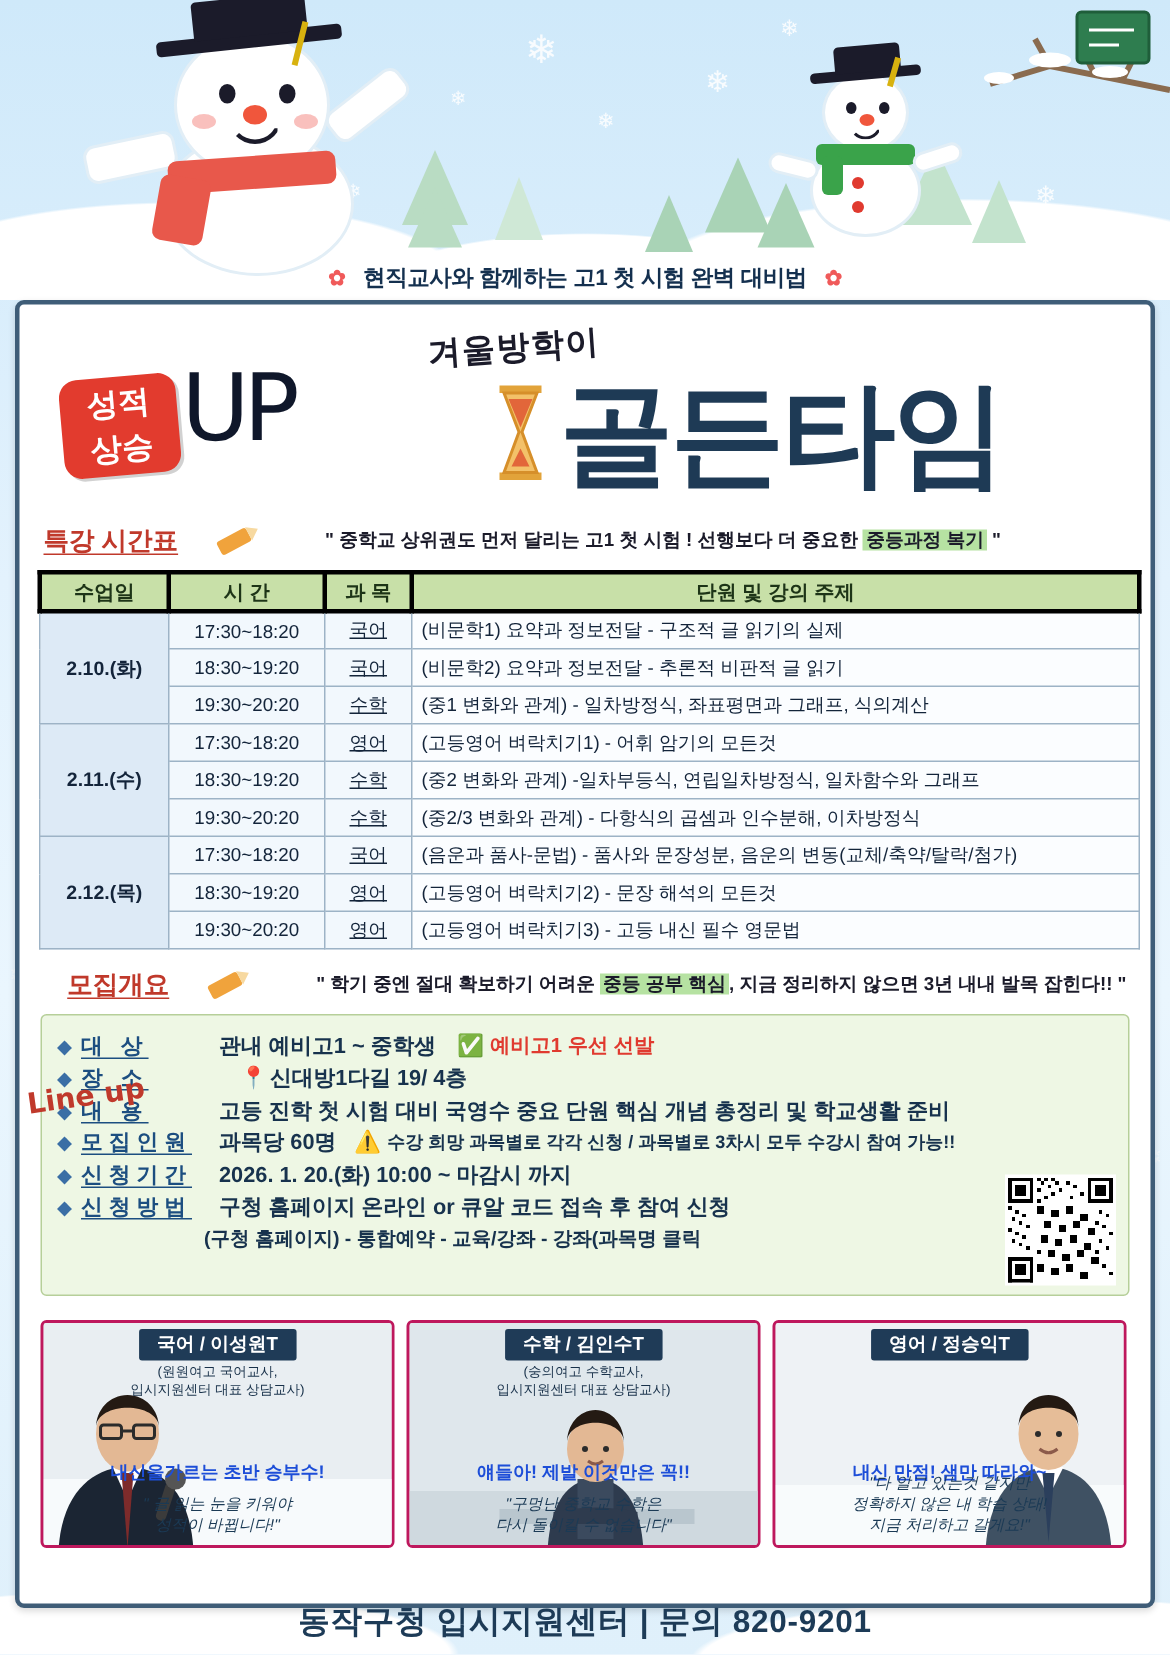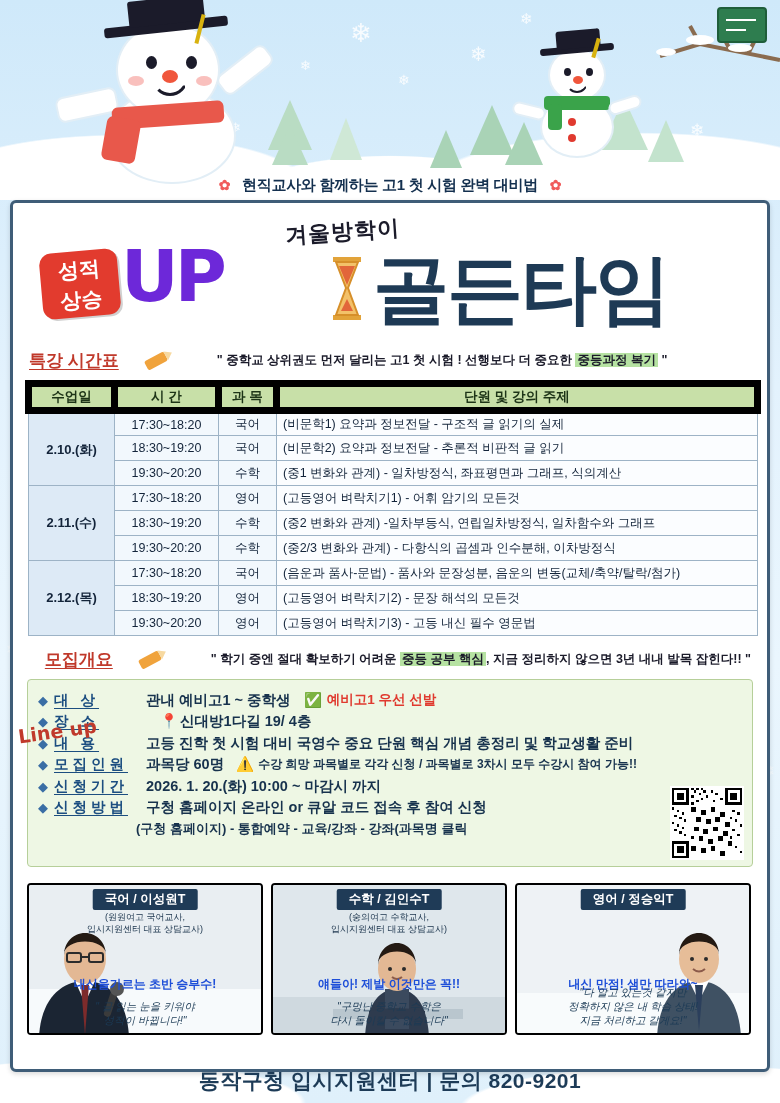--- a/index.html
+++ b/index.html
@@ -72,22 +72,22 @@
     transform:rotate(-4deg); letter-spacing:1px;
   }
   .badge-red {
     position:absolute; left:28px; top:48px; width:78px; height:66px;
     background:#e23b2e; border-radius:12px; color:#fff; font-weight:bold;
     font-size:21px; line-height:30px; text-align:center; padding-top:4px;
     box-shadow:2px 2px 0 rgba(0,0,0,.18);
     transform:rotate(-5deg);
   }
   .up-text {
-    position:absolute; left:108px; top:32px; font-size:71px; font-weight:bold;
-    color:#6d28d9; letter-spacing:-4px; font-family:"DejaVu Sans", sans-serif;
+    position:absolute; left:108px; top:32px; font-size:62px; font-weight:normal;
+    color:#0f172a; letter-spacing:-4px; font-family:"DejaVu Sans", sans-serif;
   }
   .check-mark {
     position:absolute; left:262px; top:34px; width:0; height:0;
   }
   .hourglass { position:absolute; left:312px; top:52px; }
   .golden {
     position:absolute; left:360px; top:36px; font-size:76px; font-weight:bold;
     color:#1e3a55; letter-spacing:-2px;
   }
 
@@ -108,32 +108,32 @@
     border-top:5px solid transparent; border-bottom:5px solid transparent;
     border-left:7px solid #f7d9a0;
   }
 
   
   table.tt {
     width:736px; margin:8px 12px 0 12px; border-collapse:collapse;
     font-size:12.5px;
   }
   table.tt th {
-    background:#c8e0a8; border:7px solid #000000; color:#1d3417;
+    background:#c8e0a8; border:3px solid #000000; color:#1d3417;
     font-weight:bold; height:26px; font-size:13.5px;text-align:center;
   }
   table.tt td {
     border:1px solid #9db3c6; height:25px; padding:0 6px; color:#13243a;
     background:#fbfdff;
   }
   table.tt td.day {
     background:#ddeaf6; font-weight:bold; text-align:center; font-size:13px;
   }
   table.tt td.time { text-align:center; background:#f2f8fd; }
-  table.tt td.subj { text-align:center; background:#f2f8fd; }
+  table.tt td.subj { text-align:center; background:#f2f8fd;text-decoration:underline; }
 
   
   .info-box {
     margin:8px 14px 0 14px; border:1px solid #b6cf99; background:#eef7e4;
     border-radius:4px; padding:8px 10px 10px 10px; position:relative;
     height:188px;
   }
   .info-line { display:flex; align-items:center; font-size:14.5px; margin:2.5px 0; }
   .info-label {
     color:#1c4e80; font-weight:bold; width:92px; letter-spacing:4px;
@@ -150,21 +150,21 @@
     background:#ffffff; padding:2px;
   }
 
   
   .lineup-label {
     position:absolute; left:18px; top:720px; font-size:19px; color:#c0392b;
     font-weight:bold; transform:rotate(-8deg); font-family:"DejaVu Sans", sans-serif;
   }
   .cards { display:flex; gap:8px; padding:6px 14px 0 14px; }
   .card {
-    width:236px; height:152px; border:2px solid #000000; border-radius:4px;
+    width:236px; height:152px; border:2px solid #be185d; border-radius:4px;
     position:relative; overflow:hidden; background:#f4f8fb;
   }
   .card .namebar {
     position:absolute; left:50%; transform:translateX(-50%); top:4px;
     background:#1f3b57; color:#fff; font-size:12.5px; font-weight:bold;
     padding:2px 12px; border-radius:2px; white-space:nowrap; z-index:3;
   }
   .card .affil {
     position:absolute; left:50%; transform:translateX(-50%); top:26px;
     font-size:9px; color:#18314a; text-align:center; line-height:12px; z-index:3;

